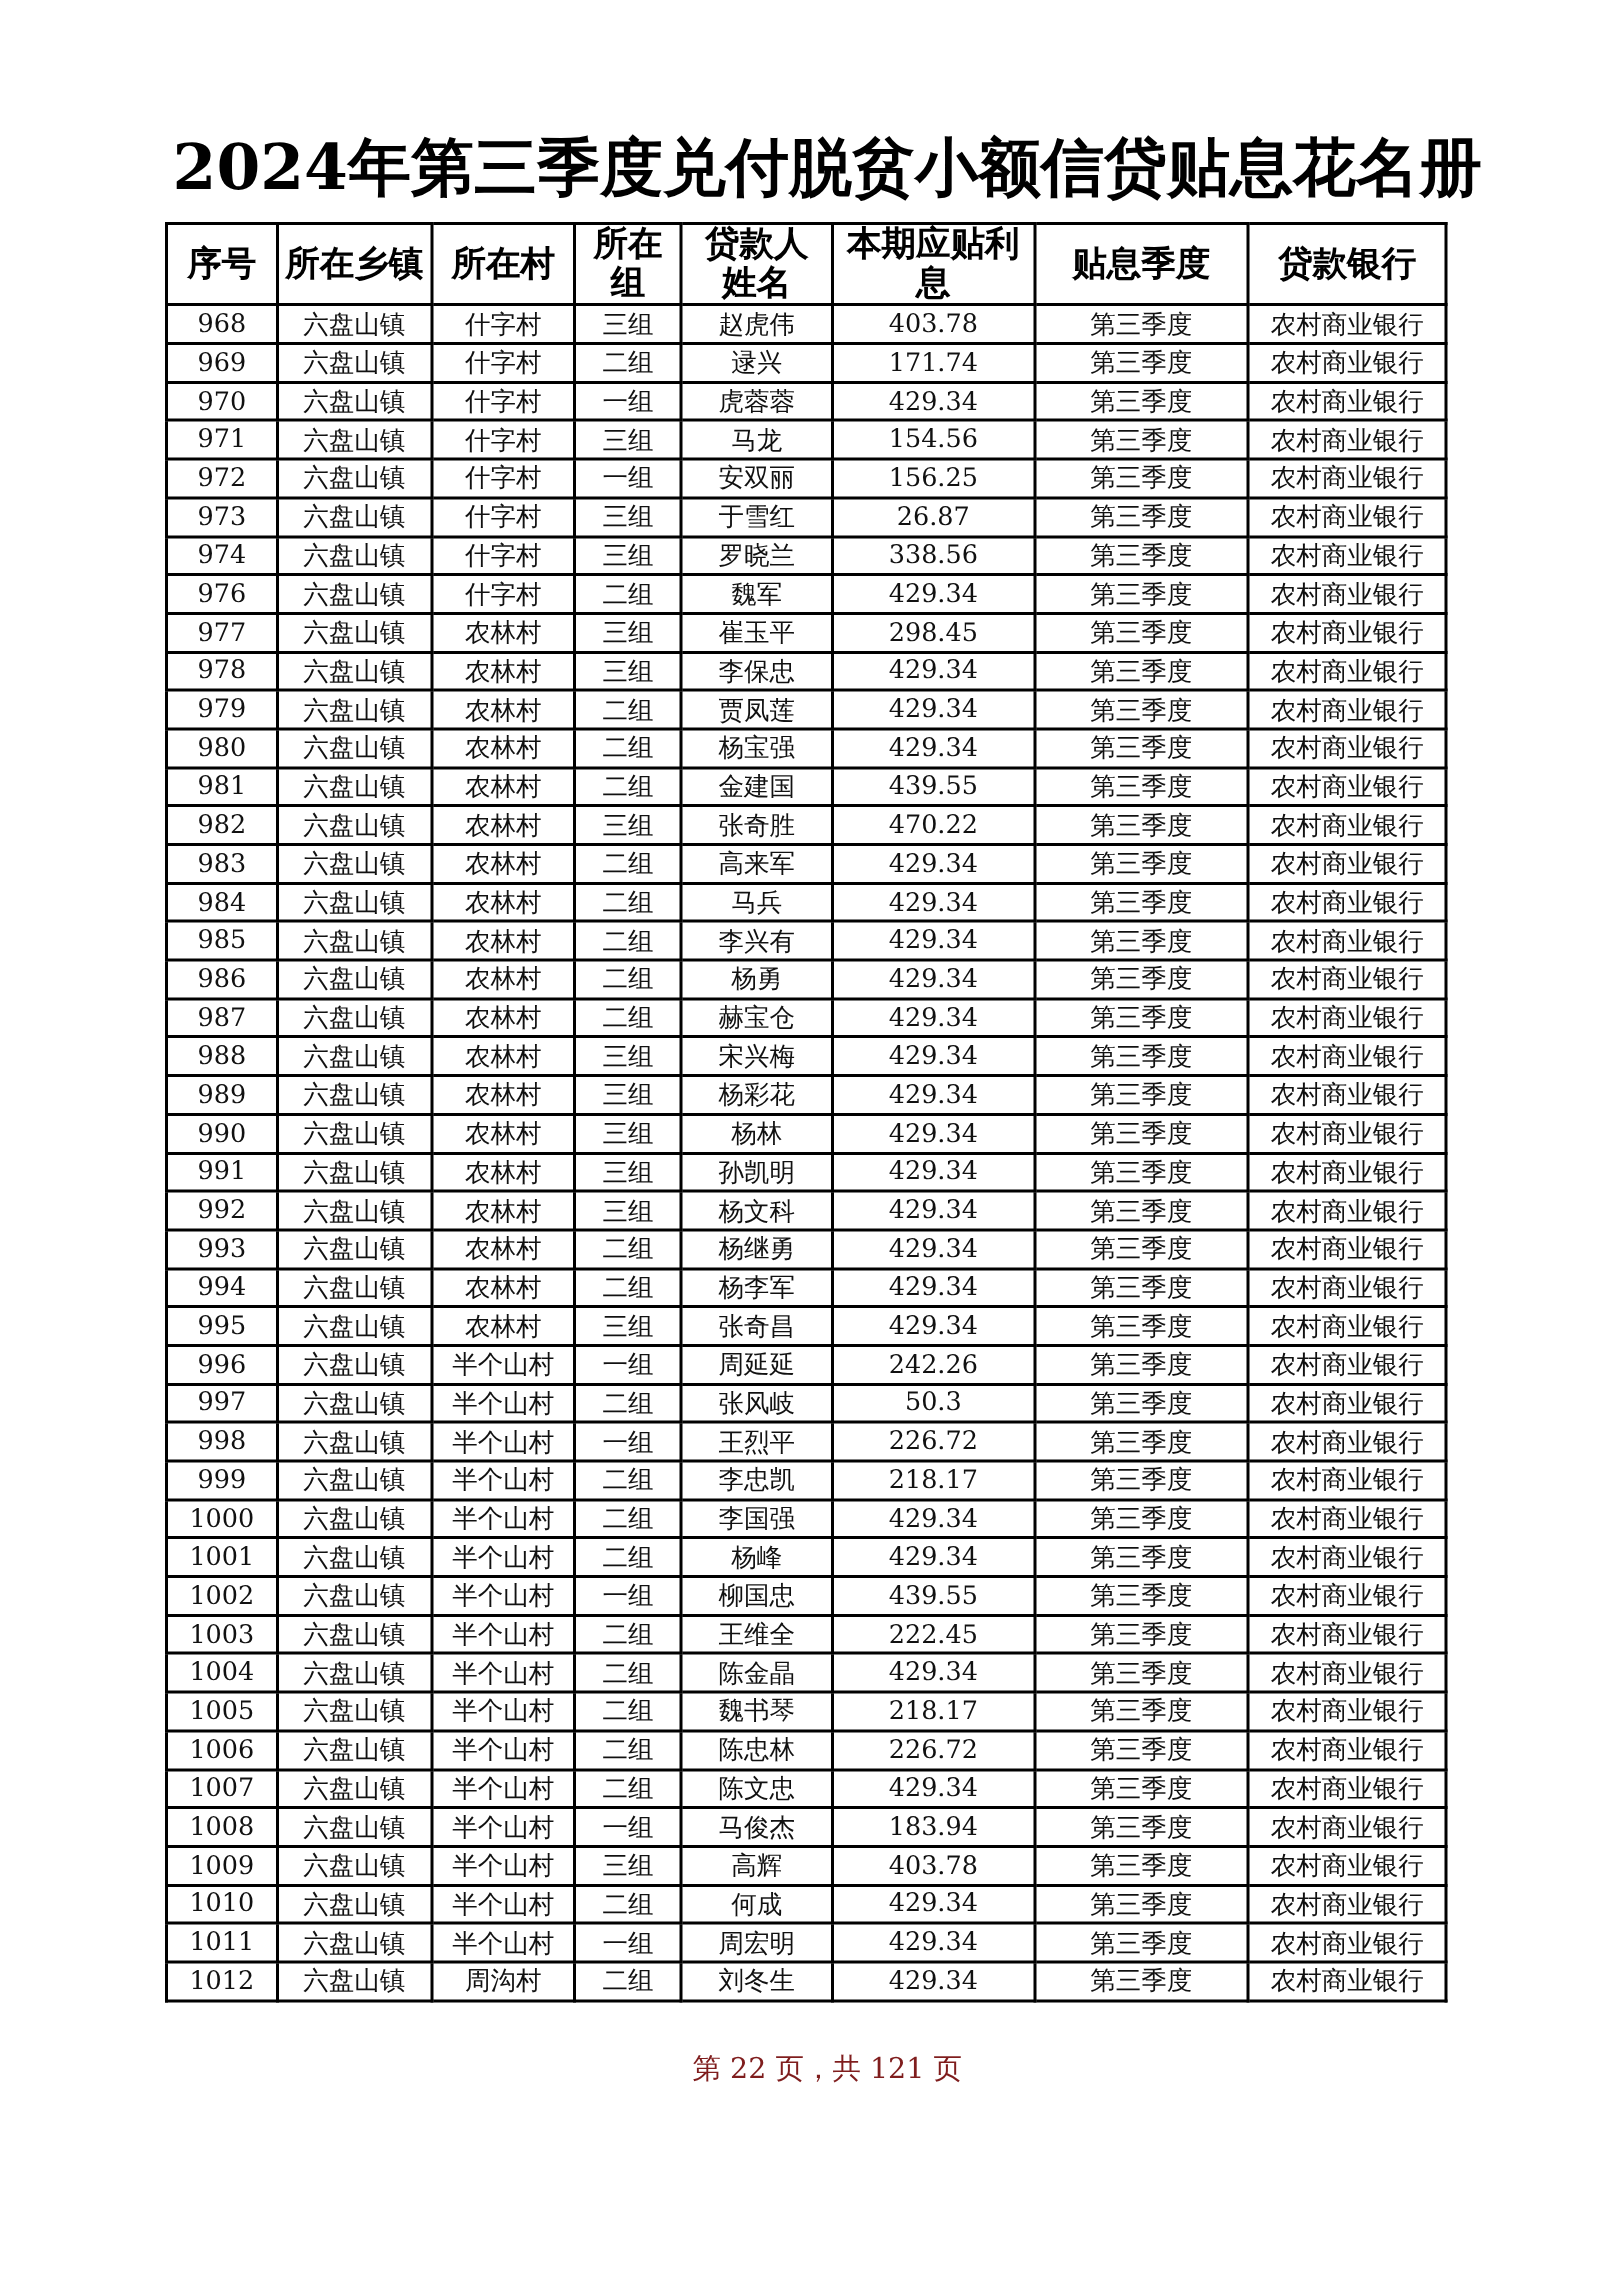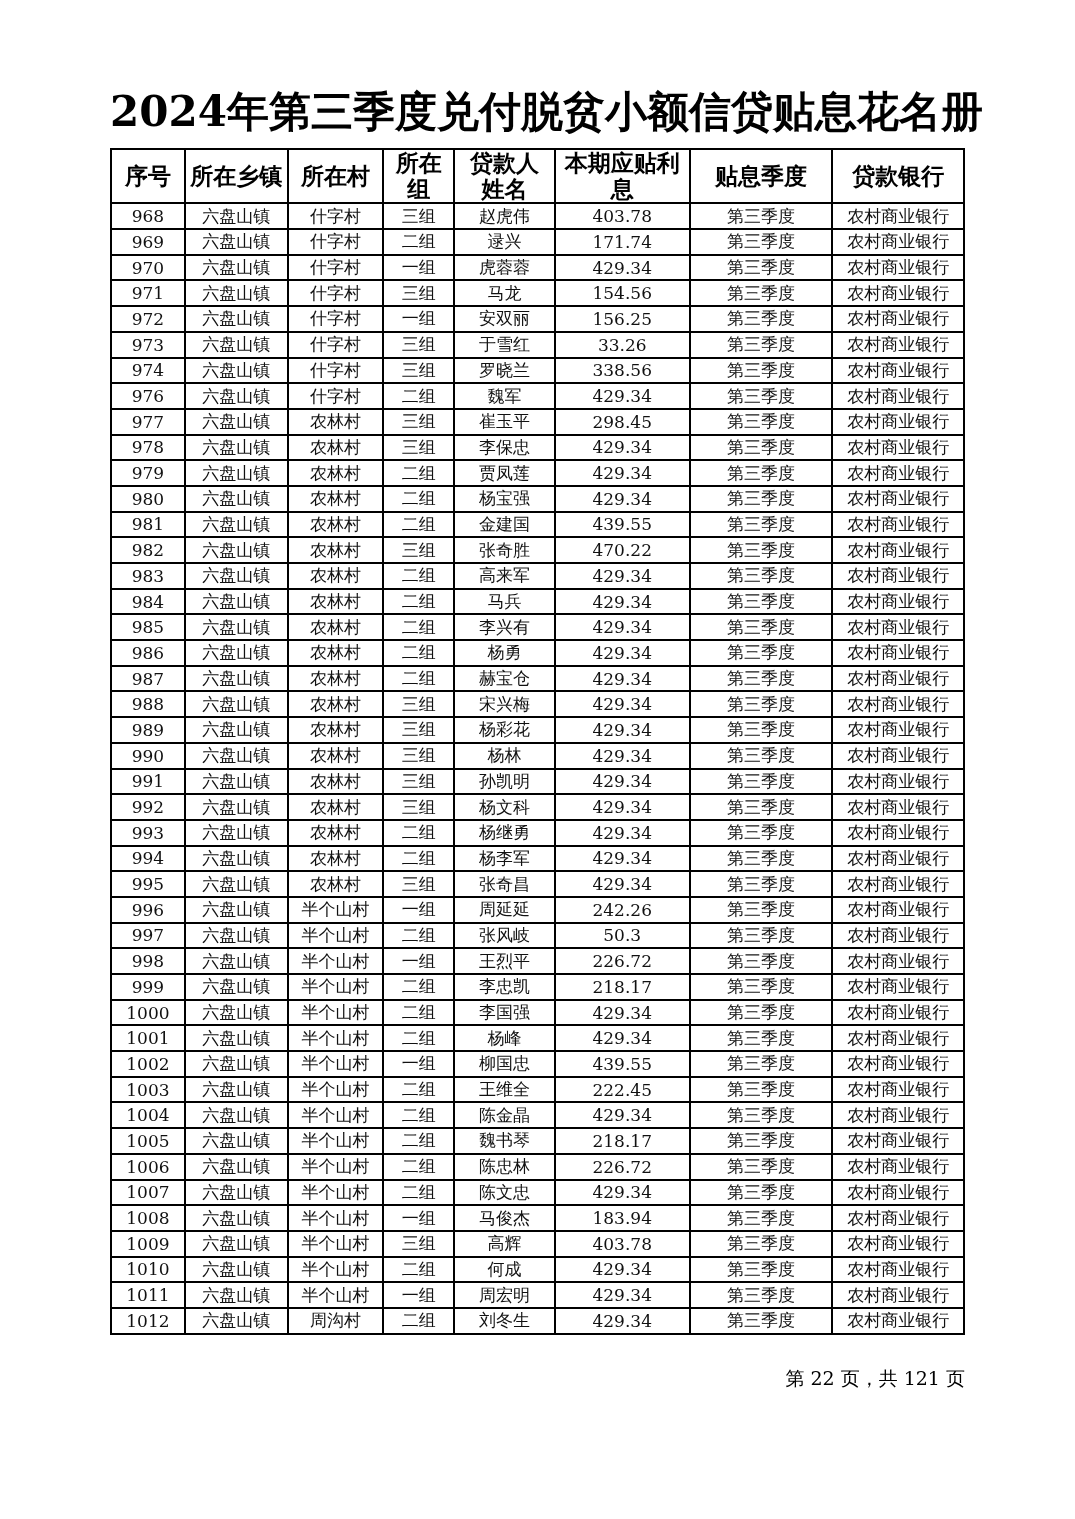--- a/index.html
+++ b/index.html
@@ -10,21 +10,21 @@
   body {
     width: 1075px;
     height: 1519px;
     font-family: "DejaVu Serif", "Liberation Serif", serif;
     color: #000000;
     overflow: hidden;
   }
   .page {
     box-sizing: border-box;
     width: 1075px;
-    padding: 86px 110px 0 110px;
+    padding: 86px 82px 0 110px;
   }
   .title {
     margin: 0 0 9px 0;
     font-size: 42px;
     font-weight: bold;
     text-align: center;
     white-space: nowrap;
     letter-spacing: 0px;
     line-height: 1.25;
   }
@@ -50,23 +50,23 @@
   }
   table.roster td {
     height: 23.7px;
     font-size: 17px;
     font-weight: normal;
     white-space: nowrap;
     color: #111111;
   }
   .footer {
     margin-top: 31px;
-    text-align: right;
+    text-align: center;
     font-size: 19px;
-    color: #000000;
+    color: #7f1d1d;
   }
 </style>
 </head>
 <body>
 
 <div class="page">
   <h1 class="title">2024年第三季度兑付脱贫小额信贷贴息花名册</h1>
 
   <table class="roster">
     <colgroup>
@@ -142,21 +142,21 @@
           <td>156.25</td>
           <td>第三季度</td>
           <td>农村商业银行</td>
         </tr>
         <tr>
           <td>973</td>
           <td>六盘山镇</td>
           <td>什字村</td>
           <td>三组</td>
           <td>于雪红</td>
-          <td>33.26</td>
+          <td>26.87</td>
           <td>第三季度</td>
           <td>农村商业银行</td>
         </tr>
         <tr>
           <td>974</td>
           <td>六盘山镇</td>
           <td>什字村</td>
           <td>三组</td>
           <td>罗晓兰</td>
           <td>338.56</td>

